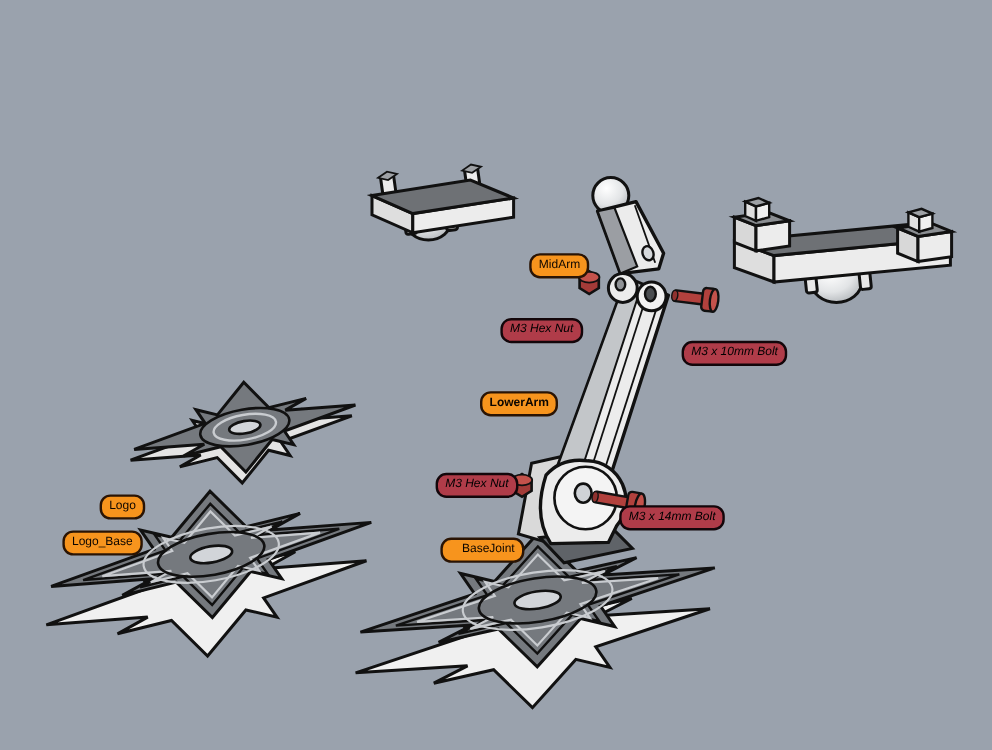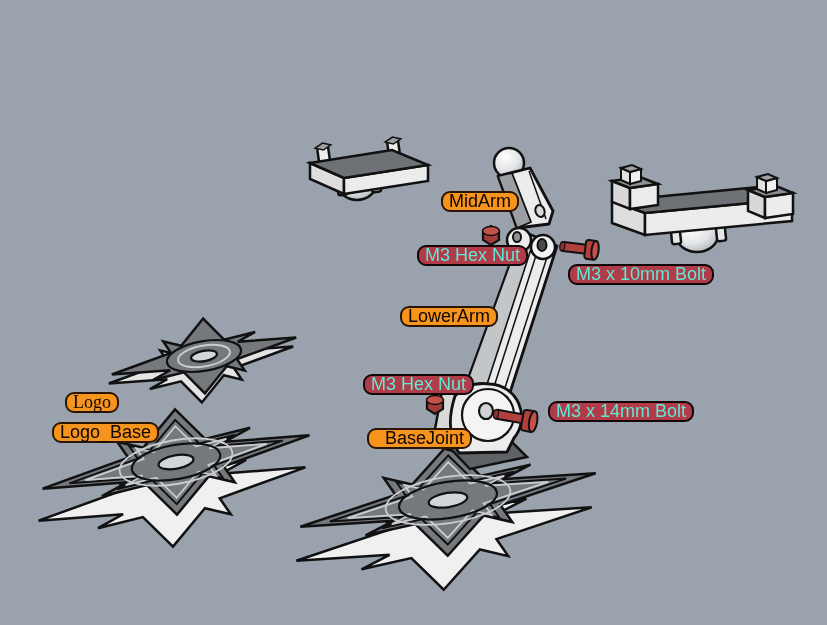--- a/index.html
+++ b/index.html
@@ -5,36 +5,38 @@
   html,body{margin:0;padding:0;}
   body{
     width:827px;height:625px;position:relative;overflow:hidden;
     background:#9aa2ad;
     font-family:"Liberation Sans", sans-serif;
   }
   #stage{position:absolute;left:0;top:0;width:827px;height:625px;}
   svg *{vector-effect:non-scaling-stroke;}
   .label{
     position:absolute;
-    font-size:18px;
+    font-size:10px;
     line-height:14px;
     padding:1px 6px 2px 6px;
     border-radius:9px;
     white-space:nowrap;
     box-sizing:border-box;
+    margin-top:20px;
   }
   .label.orange{
     background:#f7941d;
     border:2px solid #2a1404;
     color:#0d0600;
   }
   .label.red{
     background:#b03c49;
     border:2px solid #13060a;
-    color:#5eead4;
+    color:#000000;
+    font-style:italic;
   }
 </style>
 </head>
 <body>
 
 <div id="stage">
 
 <svg width="827" height="625" viewBox="0 0 827 625">
   <defs>
     <radialGradient id="ballGrad" cx="38%" cy="30%" r="75%">
@@ -182,20 +184,20 @@
     <ellipse cx="495" cy="417.5" rx="2.5" ry="4.5" fill="#8f322f" stroke="#111" stroke-width="1.2"></ellipse>
     <rect x="522" y="408" width="12" height="21" rx="3" fill="#b2413d" stroke="#111" stroke-width="2"></rect>
     <ellipse cx="533" cy="418.5" rx="4" ry="10.5" fill="#c4524b" stroke="#111" stroke-width="2"></ellipse>
   </g>
 </svg>
 
 
 <div class="label orange" style="left:441px;top:191px;">MidArm</div>
 <div class="label red" style="left:417px;top:245px;">M3 Hex Nut</div>
 <div class="label red" style="left:568px;top:264px;">M3 x 10mm Bolt</div>
-<div class="label orange" style="left:400px;top:306px;">LowerArm</div>
+<div class="label orange" style="left:400px;top:306px;font-weight:bold;">LowerArm</div>
 <div class="label red" style="left:363px;top:374px;">M3 Hex Nut</div>
-<div class="label red" style="left:548px;top:401px;">M3 x 14mm Bolt</div>
+<div class="label red" style="left:516px;top:401px;">M3 x 14mm Bolt</div>
 <div class="label orange" style="left:367px;top:428px;padding-left:16px;">BaseJoint</div>
-<div class="label orange" style="left:65px;top:392px;font-family:Liberation Serif, serif;">Logo</div>
+<div class="label orange" style="left:83px;top:392px;">Logo</div>
 <div class="label orange" style="left:52px;top:422px;">Logo_Base</div>
 
 </div>
 
 </body></html>

